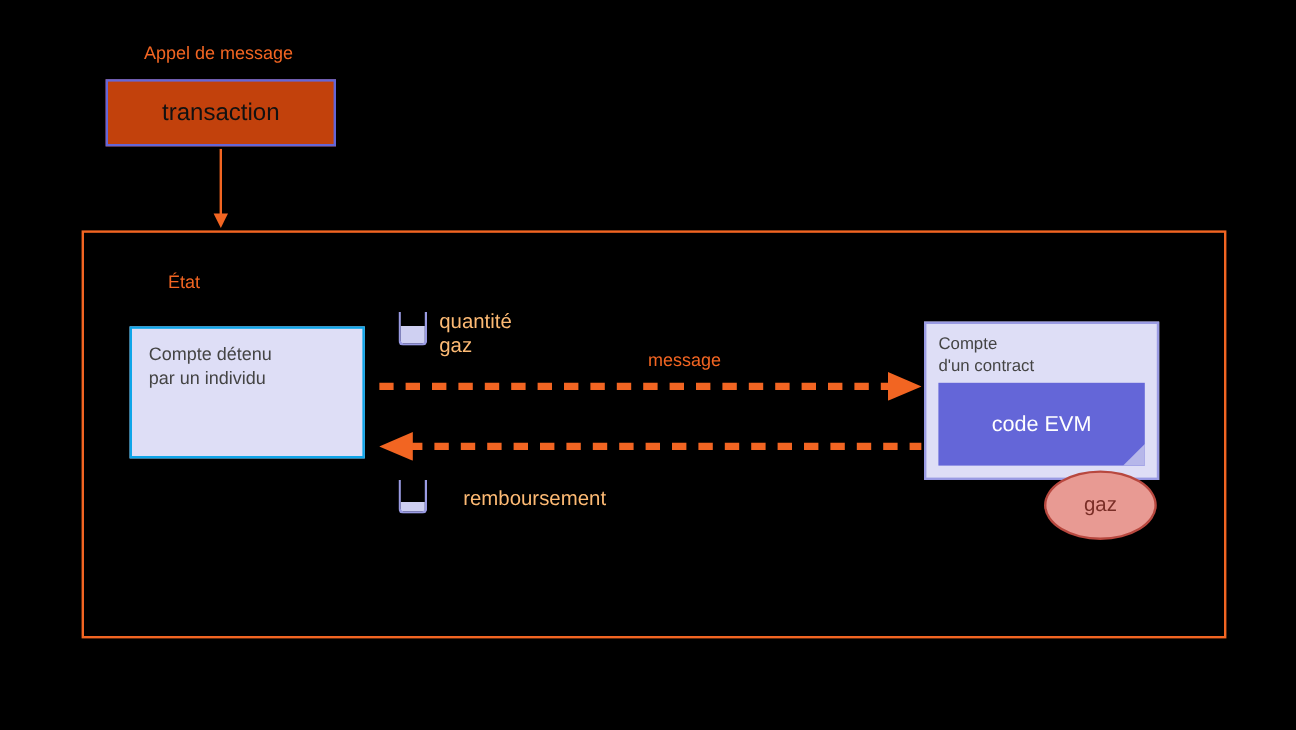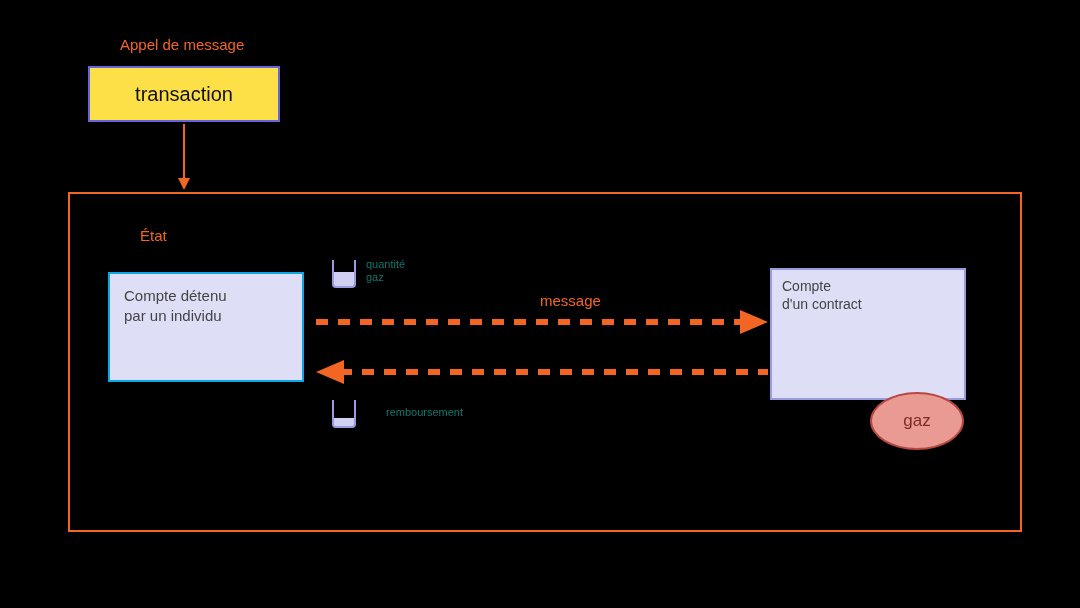--- a/index.html
+++ b/index.html
@@ -2,21 +2,21 @@
 <html><head>
   <meta charset="utf-8">
   <style>
     * { box-sizing: border-box; margin: 0; padding: 0; }
     html, body { width: 1080px; height: 608px; background: #000; font-family: "Helvetica Neue", Arial, sans-serif; position: relative; }
     .label-orange { color: #f26522; font-size: 15px; font-weight: 500; }
     
     .pos { position: absolute; }
 
     
-    .txn-box { left: 88px; top: 66px; width: 192px; height: 56px; background: #fde047; border: 2px solid #6466d8; display: flex; align-items: center; justify-content: center; }
+    .txn-box { left: 88px; top: 66px; width: 192px; height: 56px; background: #c2410c; border: 2px solid #6466d8; display: flex; align-items: center; justify-content: center; }
     .txn-box span { color: #111; font-size: 20px; }
 
     
     .state-frame { left: 68px; top: 192px; width: 954px; height: 340px; border: 2px solid #f26522; }
 
     
     .account-ind { left: 108px; top: 272px; width: 196px; height: 110px; background: #dedef6; border: 2px solid #0ea5e9; padding: 12px 14px; }
     .account-ind span { color: #444; font-size: 15px; line-height: 1.35; }
 
     
@@ -26,21 +26,21 @@
     .evm-box::after { content:""; position:absolute; right:0; bottom:0; width:0; height:0; border-style:solid; border-width:0 0 18px 18px; border-color: transparent transparent #b6b7ea transparent; }
 
     
     .gas-bubble { left: 870px; top: 392px; width: 94px; height: 58px; background: #e89a93; border: 2px solid #b8483f; border-radius: 50% / 50%; display:flex; align-items:center; justify-content:center; color:#7a2e27; font-size:17px; }
 
     
     .tank { width: 24px; height: 28px; border: 2px solid #9a9be3; border-top: none; border-radius: 0 0 4px 4px; background: linear-gradient(to top, #cfd0f2 55%, transparent 55%); }
     .tank.low { background: linear-gradient(to top, #cfd0f2 30%, transparent 30%); }
     .tank-top { left: 332px; top: 260px; }
     .tank-bot { left: 332px; top: 400px; }
-    .tank-label { color:#0f766e; font-size:11px; }
+    .tank-label { color:#fdba74; font-size:17px; }
     .tank-top-label { left: 366px; top: 258px; line-height:1.2; }
     .tank-bot-label { left: 386px; top: 406px; }
 
     
     .title-appel { left: 120px; top: 36px; }
     .title-etat  { left: 140px; top: 216px; margin-top: 11px; }
     .title-msg   { left: 520px; top: 292px; margin-left: 20px; }
 
     
     svg.arrow { position:absolute; pointer-events:none; }
@@ -82,20 +82,23 @@
 <div class="pos tank-label tank-top-label">
   <div>quantité</div>
   <div>gaz</div>
 </div>
 
 <div class="pos label-orange title-msg">message</div>
 
 <div class="pos account-contract">
   <div class="hdr" style="white-space:pre-line;">Compte
 d'un contract</div>
+  <div class="evm-box">
+    <span>code EVM</span>
+  </div>
 </div>
 
 <div class="pos gas-bubble">
   <span>gaz</span>
 </div>
 
 <div class="pos tank low tank-bot"></div>
 <div class="pos tank-label tank-bot-label">remboursement</div>
 
 </body></html>

